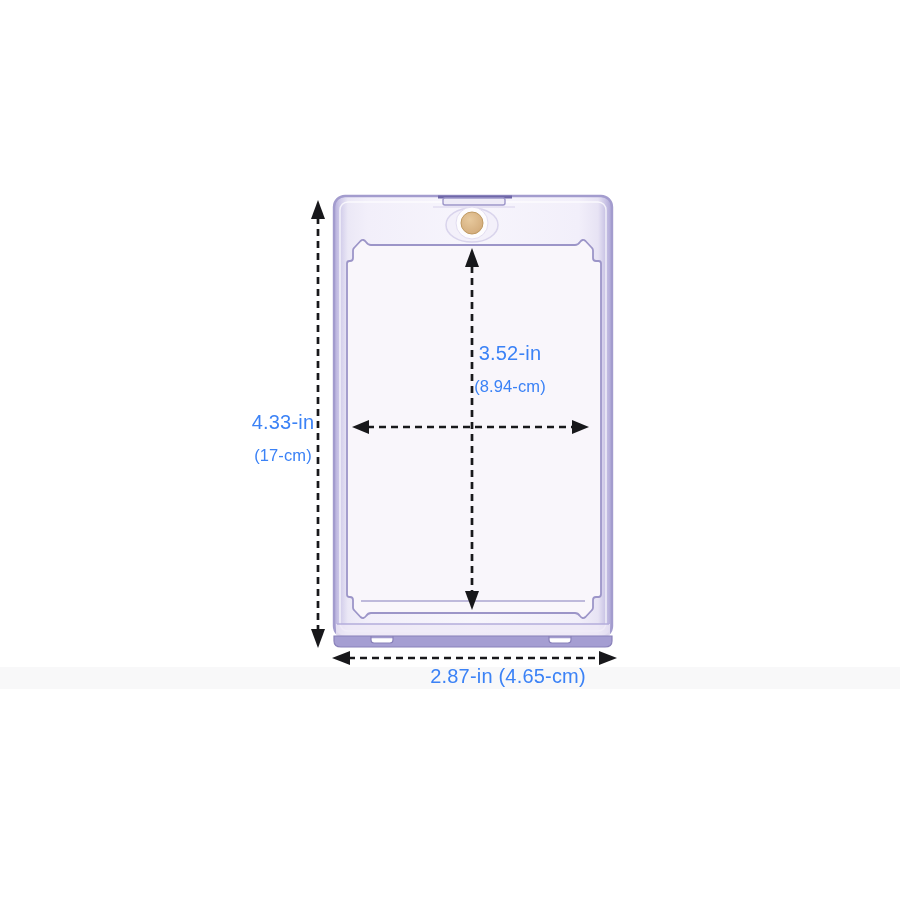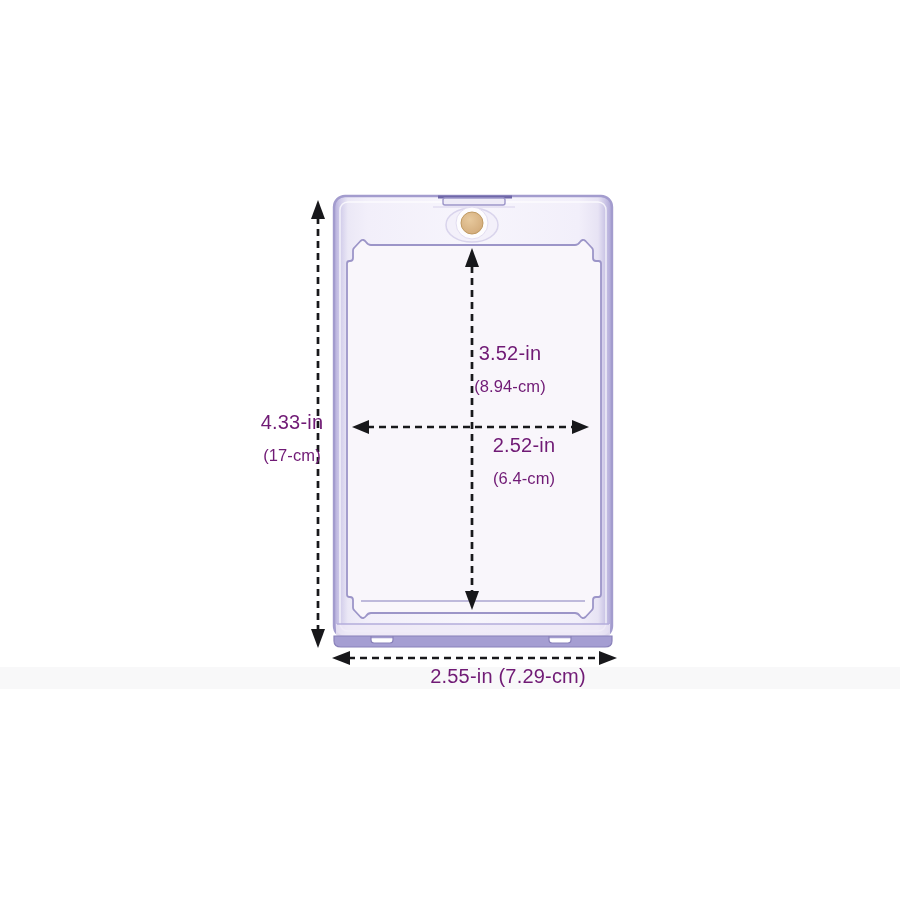--- a/index.html
+++ b/index.html
@@ -9,27 +9,27 @@
     height: 900px;
     background: #ffffff;
     overflow: hidden;
     font-family: "Liberation Sans", sans-serif;
     color: #18181b;
   }
   .diagram-svg { position: absolute; left: 0; top: 0; }
   .dim-label {
     position: absolute;
     text-align: center;
-    color: #701a75;
+    color: #3b82f6;
     line-height: 1.05;
     white-space: nowrap;
   }
   .dim-in  { font-size: 20px; letter-spacing: 0.2px; }
   .dim-cm  { font-size: 16.5px; letter-spacing: 0.1px; margin-top: 14px; }
-  .label-outer-height { left: 252px; top: 412px; width: 80px; }
+  .label-outer-height { left: 243px; top: 412px; width: 80px; }
   .label-inner-height { left: 450px; top: 343px; width: 120px; }
   .label-inner-width  { left: 464px; top: 435px; width: 120px; }
   .label-outer-width  { left: 408px; top: 666px; width: 200px; }
 </style>
 </head>
 <body>
 
 <div class="canvas">
 
   <svg class="diagram-svg" width="900" height="900" viewBox="0 0 900 900">
@@ -114,22 +114,18 @@
   <div class="dim-label label-outer-height">
     <div class="dim-in">4.33-in</div>
     <div class="dim-cm">(17-cm)</div>
   </div>
 
   <div class="dim-label label-inner-height">
     <div class="dim-in">3.52-in</div>
     <div class="dim-cm">(8.94-cm)</div>
   </div>
 
-  <div class="dim-label label-inner-width">
-    <div class="dim-in">2.52-in</div>
-    <div class="dim-cm">(6.4-cm)</div>
-  </div>
 
   <div class="dim-label label-outer-width">
-    <div class="dim-in">2.55-in (7.29-cm)</div>
+    <div class="dim-in">2.87-in (4.65-cm)</div>
   </div>
 
 </div>
 
 </body></html>

